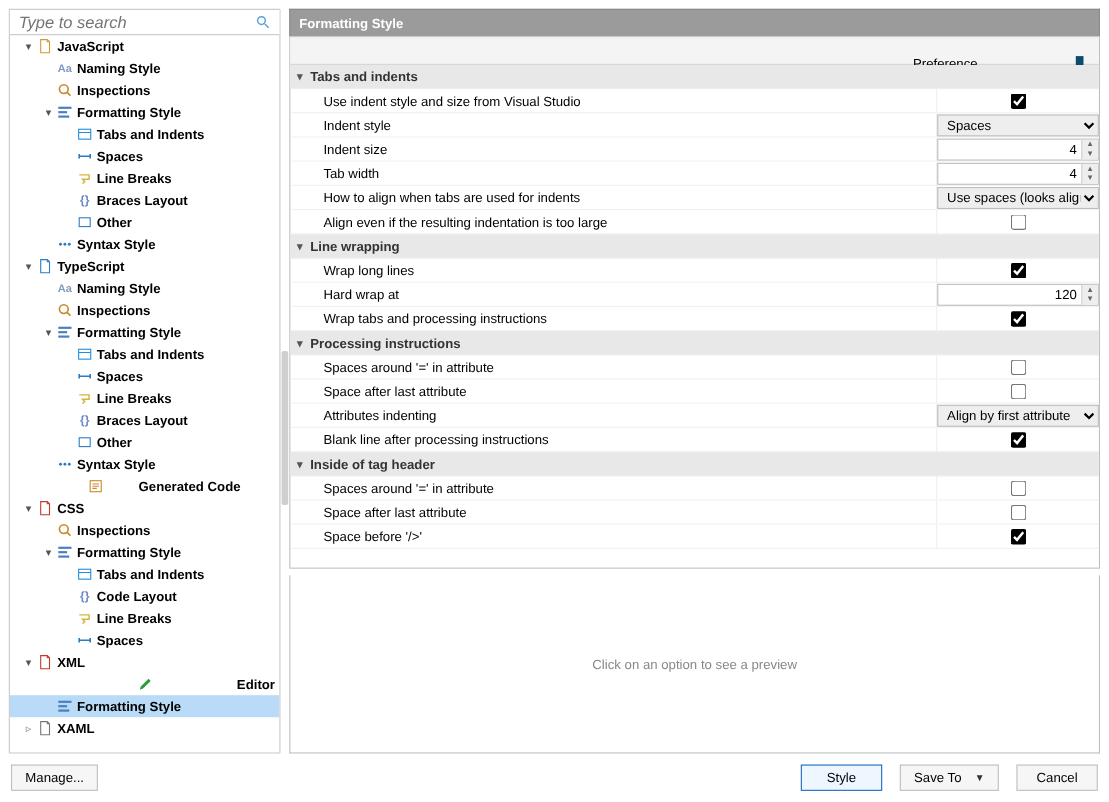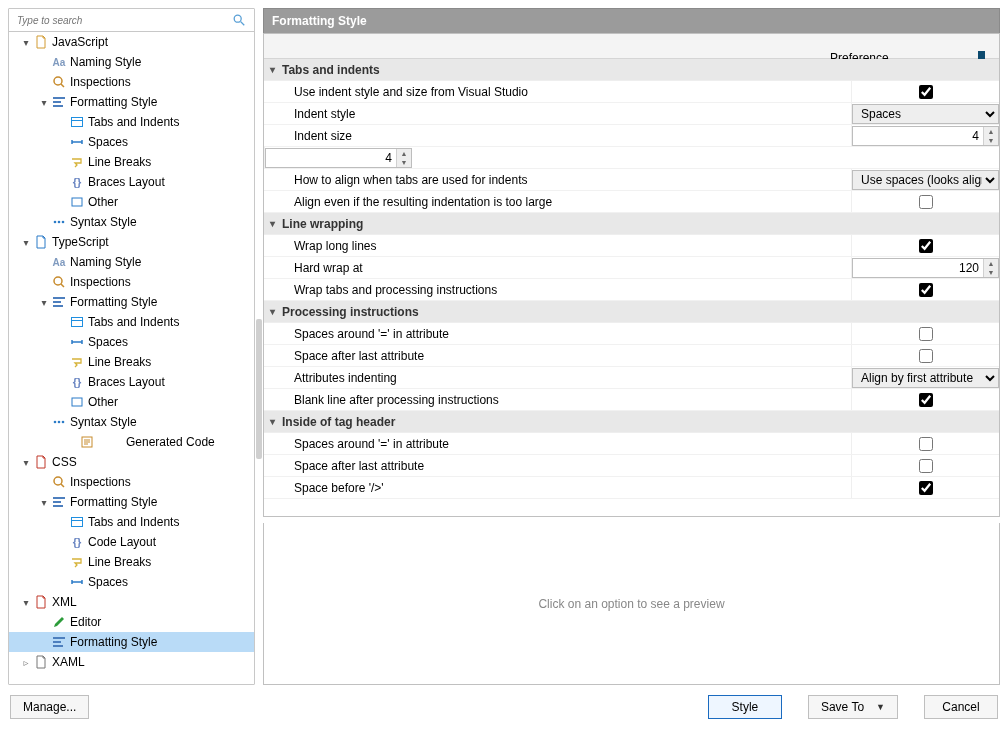--- a/index.html
+++ b/index.html
@@ -40,21 +40,21 @@
     align-items: center;
     border-bottom: 1px solid #c8c8c8;
     height: 22px;
     padding: 0 4px 0 6px;
     background: #fff;
   }
   .search-input {
     flex: 1;
     border: none;
     outline: none;
-    font-size: 10px;
+    font-size: 15px;
     font-style: italic;
     color: #7a7a7a;
     background: transparent;
   }
   .search-icon {
     width: 14px; height: 14px;
     color: #5aa0d6;
   }
   .tree {
     flex: 1;
@@ -83,20 +83,21 @@
   .ticon {
     width: 16px; height: 16px;
     display: inline-flex;
     align-items: center;
     justify-content: center;
     flex-shrink: 0;
     margin-right: 3px;
   }
   .tlabel {
     line-height: 20px;
+    font-weight: bold;
   }
   
   .tree::-webkit-scrollbar { width: 14px; }
   .tree::-webkit-scrollbar-thumb { background: #d8d8d8; border: 3px solid #fff; border-radius: 8px; }
   .tree::-webkit-scrollbar-track { background: #f4f4f4; }
 
   
   .splitter {
     width: 8px;
     position: relative;
@@ -251,21 +252,21 @@
     justify-content: center;
     color: #888;
   }
 
   
   .bottom {
     height: 44px;
     display: flex;
     align-items: center;
     padding: 0 2px;
-    gap: 26px;
+    gap: 16px;
   }
   .spacer { flex: 1; }
   button.std {
     height: 24px;
     min-width: 74px;
     padding: 0 12px;
     font-size: 12px;
     background: #f6f6f6;
     border: 1px solid #bfbfbf;
     cursor: pointer;
@@ -565,21 +566,21 @@
             <div class="node" style="padding-left: 10px;">
               <span class="expander ">▾</span>
               <span class="ticon">
                 <svg width="14" height="14" viewBox="0 0 14 14">
                   <path d="M3 1h6l2 2v10H3z" fill="#fff" stroke="#c0392b"></path>
                   <path d="M9 1v2h2" fill="none" stroke="#c0392b"></path>
                 </svg>
               </span>
               <span class="tlabel">XML</span>
             </div>
-            <div class="node" style="padding-left: 28px;">
+            <div class="node" style="padding-left: 28px; justify-content: space-between;">
               <span class="expander "></span>
               <span class="ticon">
                 <svg width="14" height="14" viewBox="0 0 14 14">
                   <path d="M2 12l1-3 7-7 2 2-7 7-3 1z" fill="#2c9c3a"></path>
                 </svg>
               </span>
               <span class="tlabel">Editor</span>
             </div>
             <div class="node selected" style="padding-left: 28px;">
               <span class="expander "></span>
@@ -641,20 +642,21 @@
                 <div class="pref-num">
                   <div class="val">4</div>
                   <div class="spin">
                     <div>▲</div>
                     <div>▼</div>
                   </div>
                 </div>
               </div>
             </div>
             <div class="row">
+              <div class="cell-desc">Tab width</div>
               <div class="cell-pref">
                 <div class="pref-num">
                   <div class="val">4</div>
                   <div class="spin">
                     <div>▲</div>
                     <div>▼</div>
                   </div>
                 </div>
               </div>
             </div>

